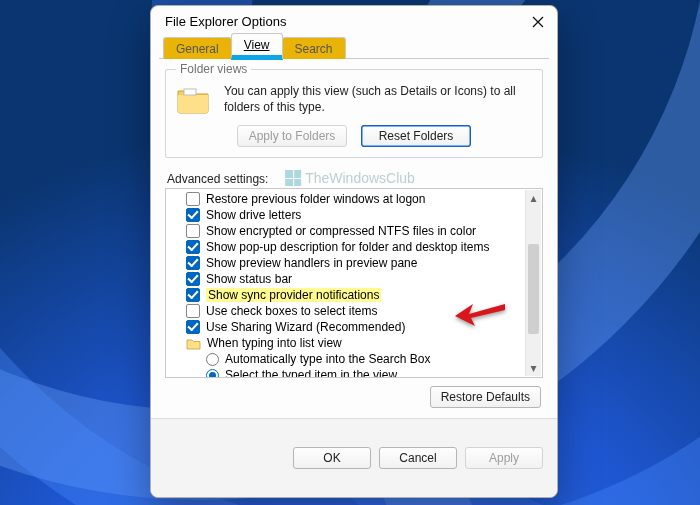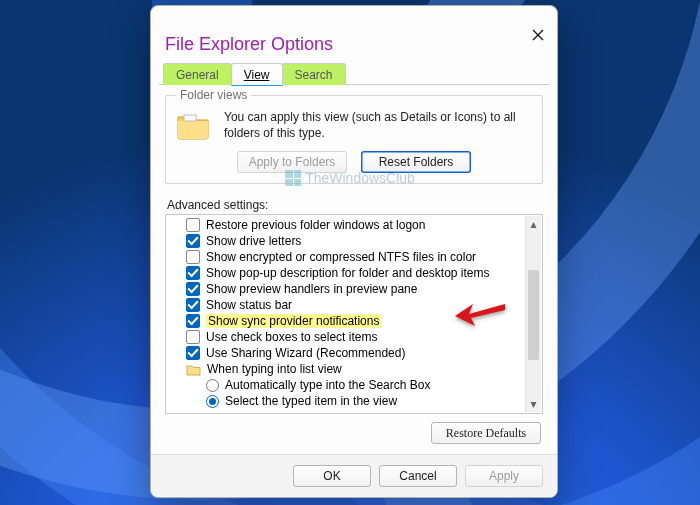--- a/index.html
+++ b/index.html
@@ -44,21 +44,21 @@
     box-shadow: 0 18px 40px rgba(0,0,0,.35);
     display: flex;
     flex-direction: column;
   }
   .titlebar {
     display: flex;
     align-items: center;
     justify-content: space-between;
     padding: 8px 12px 6px 14px;
   }
-  .title { font-size: 18px; color: #a21caf; margin-top: 20px; }
+  .title { font-size: 13px; color: #000000; }
   .close {
     width: 14px; height: 14px;
     display: flex; align-items: center; justify-content: center;
     color: #111;
   }
   .close svg { width: 12px; height: 12px; }
 
   .tabs {
     display: flex;
     align-items: flex-end;
@@ -71,29 +71,29 @@
     position:absolute;
     left: 8px; right:8px; bottom:0;
     border-bottom:1px solid #c9c9c9;
   }
   .tab {
     padding: 4px 12px 3px;
     border: 1px solid #c9c9c9;
     border-bottom: none;
     border-radius: 3px 3px 0 0;
     margin-right: -1px;
-    background: #bef264;
+    background: #eab308;
     color: #555;
     position: relative;
     z-index:1;
   }
   .tab.active {
     color: #000;
     background: #fdfdfd;
-    border-bottom: 1px solid #0ea5e9;
+    border-bottom: 5px solid #0ea5e9;
     margin-bottom: -1px;
     text-decoration: underline;
   }
 
   .body { flex:1; padding: 10px 14px 0; display:flex; flex-direction:column; overflow:hidden; }
 
   .groupbox {
     border: 1px solid #d5d5d5;
     border-radius: 2px;
     position: relative;
@@ -178,24 +178,24 @@
   .arrow {
     position:absolute;
     left: 455px;
     top: 300px;
     width: 50px; height:30px;
     z-index:20;
     pointer-events:none;
   }
   .arrow svg { width:100%; height:100%; filter: drop-shadow(0 2px 2px rgba(0,0,0,.4)); }
 
-  .bottom-right { display:flex; justify-content:flex-end; padding: 0 2px 10px; font-family: Liberation Serif, serif; }
+  .bottom-right { display:flex; justify-content:flex-end; padding: 0 2px 10px; }
   .dlg-buttons {
     border-top:1px solid #dcdcdc;
-    padding: 10px 14px;
+    padding: 28px 14px;
     background:#f4f4f4;
     display:flex;
     justify-content:flex-end;
     gap:8px;
     border-radius: 0 0 8px 8px;
   }
   .dlg-buttons .btn { min-width: 78px; }
 </style>
 </head>
 <body>

